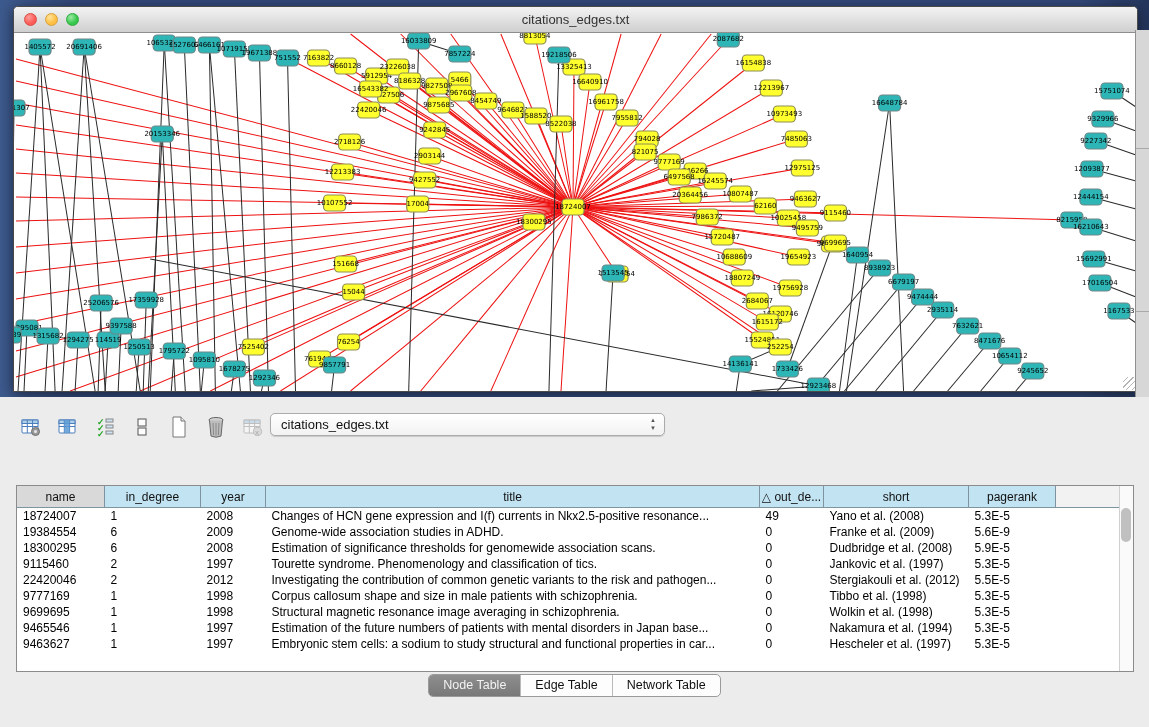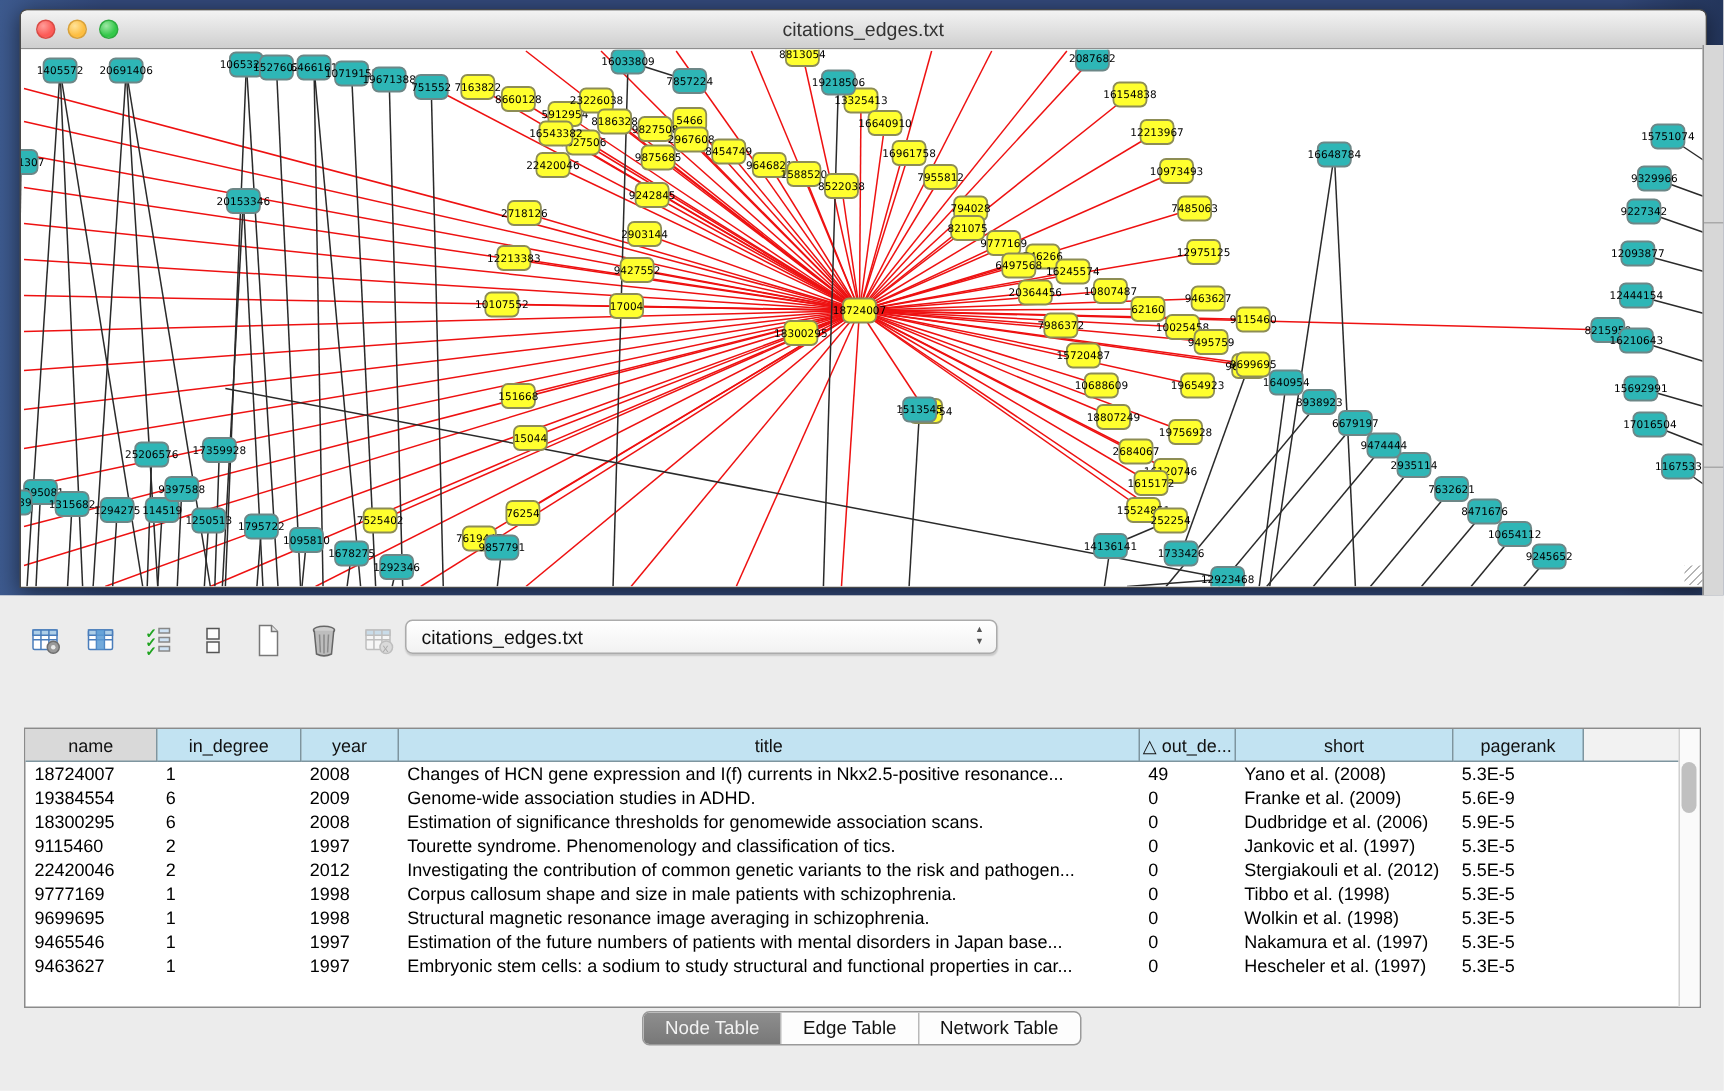--- a/index.html
+++ b/index.html
@@ -857,21 +857,21 @@
                 <td>Franke et al. (2009)</td>
                 <td>5.6E-9</td>
                 <td></td>
               </tr>
               <tr>
                 <td>18300295</td>
                 <td>6</td>
                 <td>2008</td>
                 <td>Estimation of significance thresholds for genomewide association scans.</td>
                 <td>0</td>
-                <td>Dudbridge et al. (2006)</td>
+                <td>Dudbridge et al. (2008)</td>
                 <td>5.9E-5</td>
                 <td></td>
               </tr>
               <tr>
                 <td>9115460</td>
                 <td>2</td>
                 <td>1997</td>
                 <td>Tourette syndrome. Phenomenology and classification of tics.</td>
                 <td>0</td>
                 <td>Jankovic et al. (1997)</td>
@@ -907,21 +907,21 @@
                 <td>Wolkin et al. (1998)</td>
                 <td>5.3E-5</td>
                 <td></td>
               </tr>
               <tr>
                 <td>9465546</td>
                 <td>1</td>
                 <td>1997</td>
                 <td>Estimation of the future numbers of patients with mental disorders in Japan base...</td>
                 <td>0</td>
-                <td>Nakamura et al. (1997)</td>
+                <td>Nakamura et al. (1994)</td>
                 <td>5.3E-5</td>
                 <td></td>
               </tr>
               <tr>
                 <td>9463627</td>
                 <td>1</td>
                 <td>1997</td>
                 <td>Embryonic stem cells: a sodium to study structural and functional properties in car...</td>
                 <td>0</td>
                 <td>Hescheler et al. (1997)</td>

